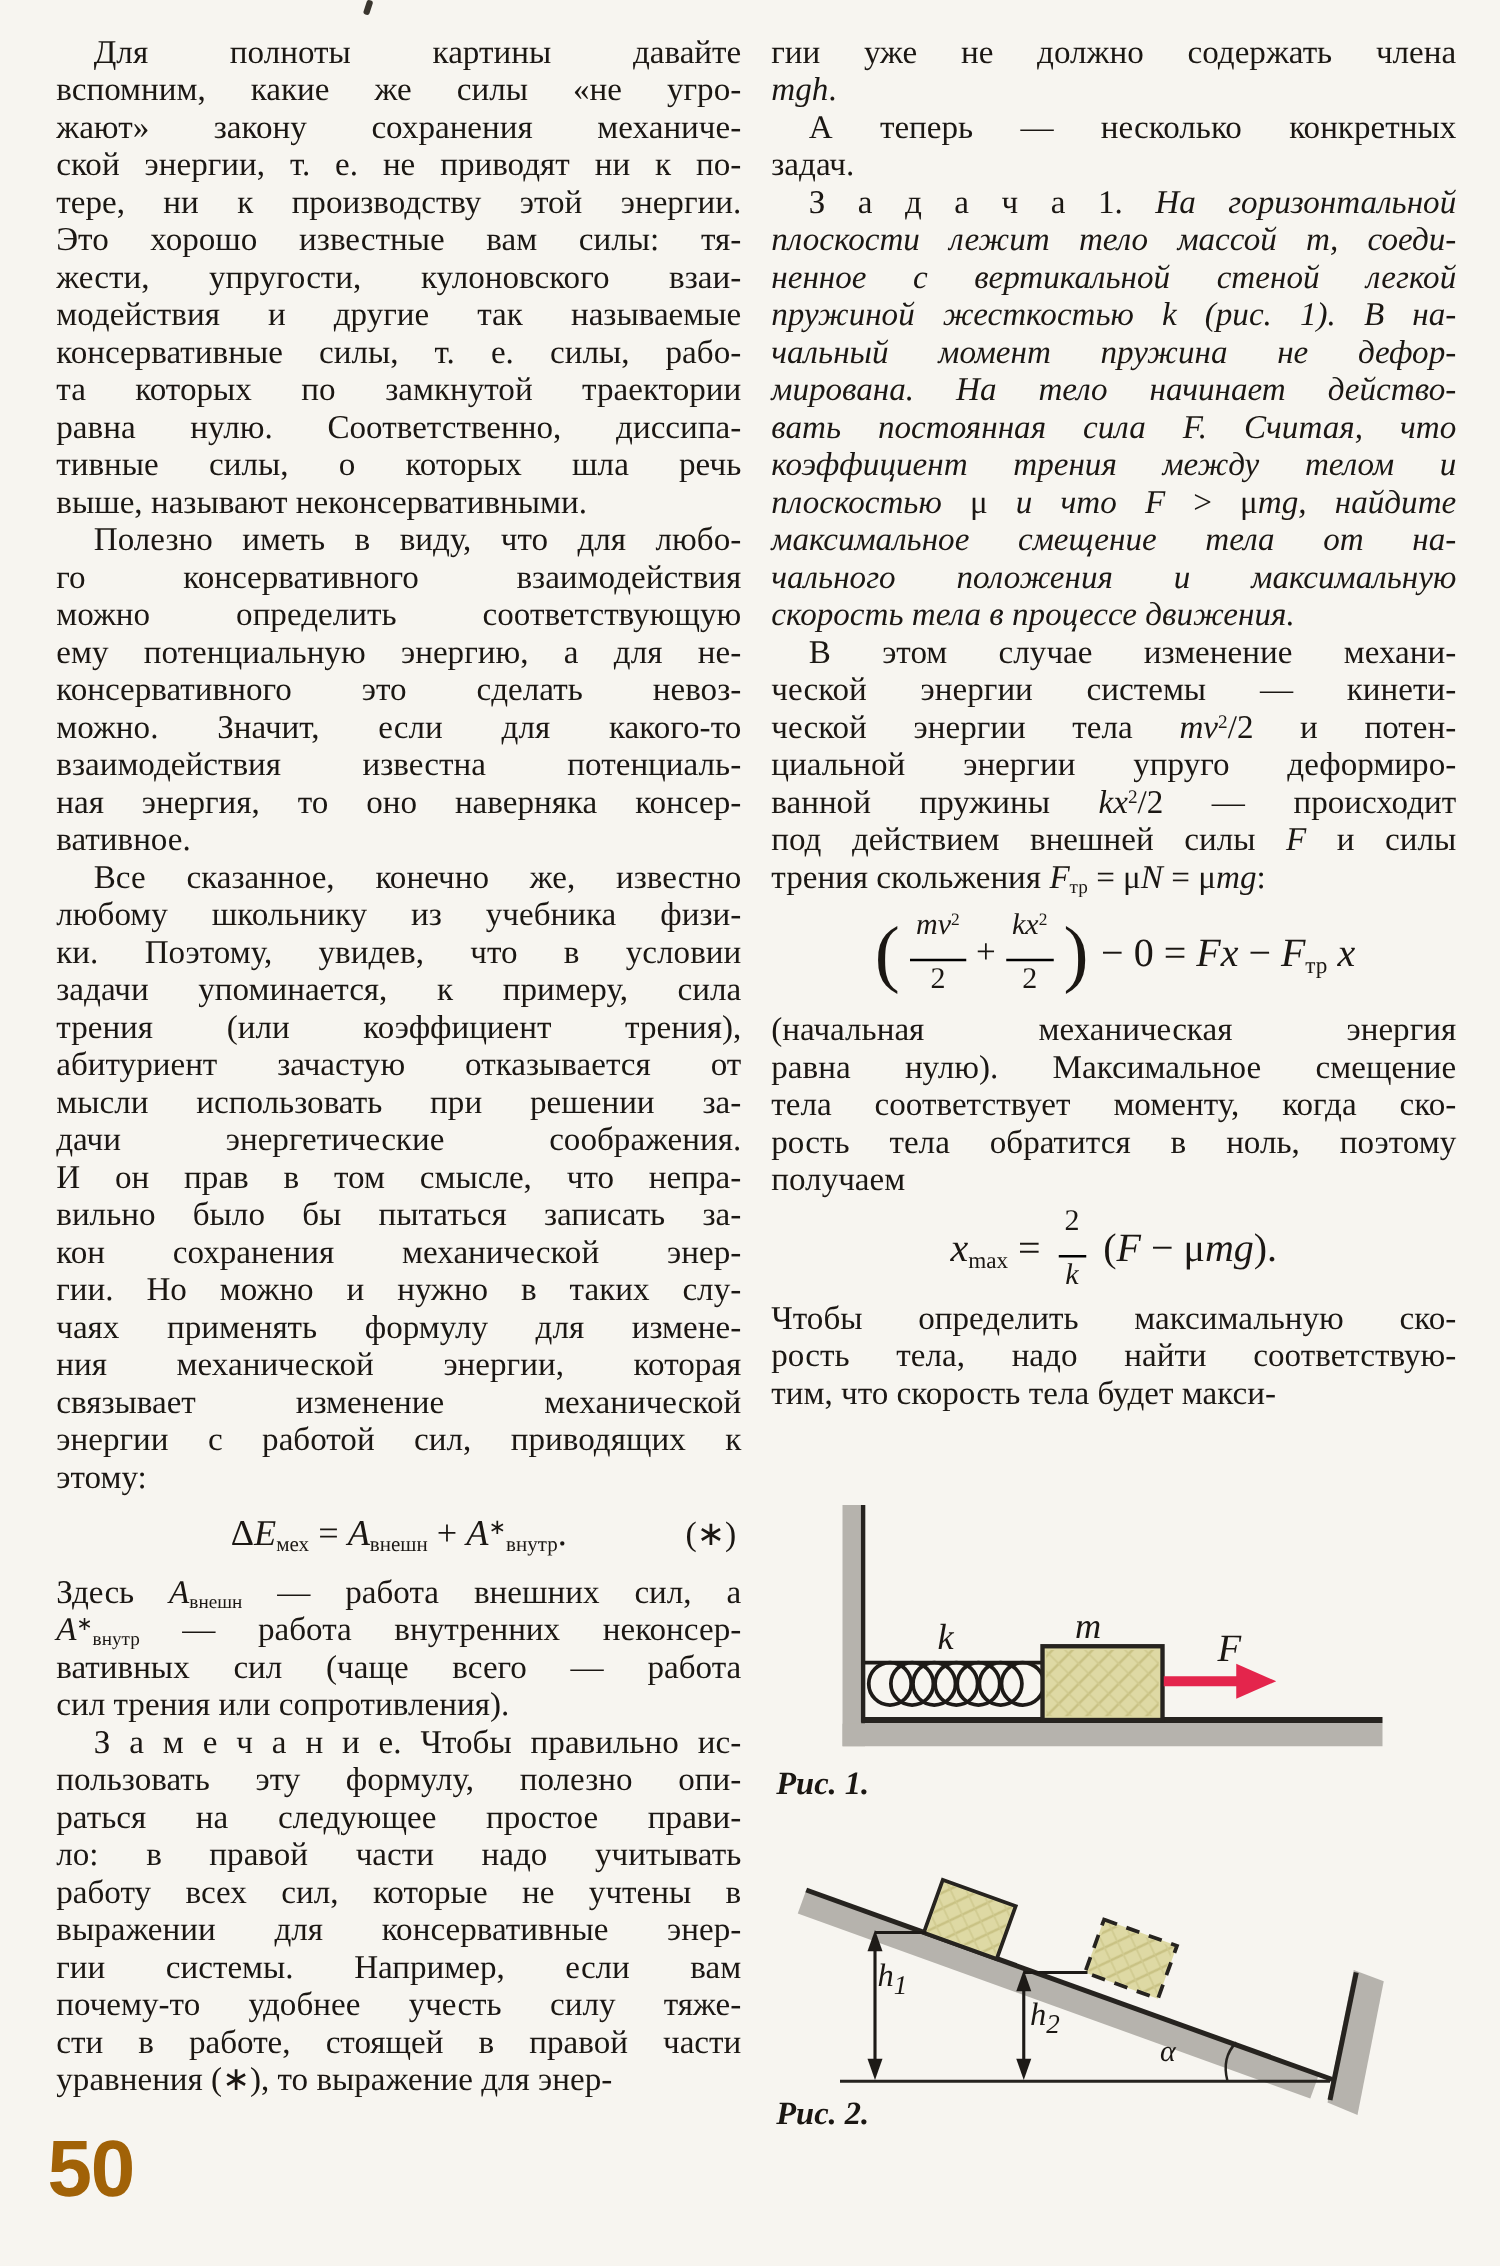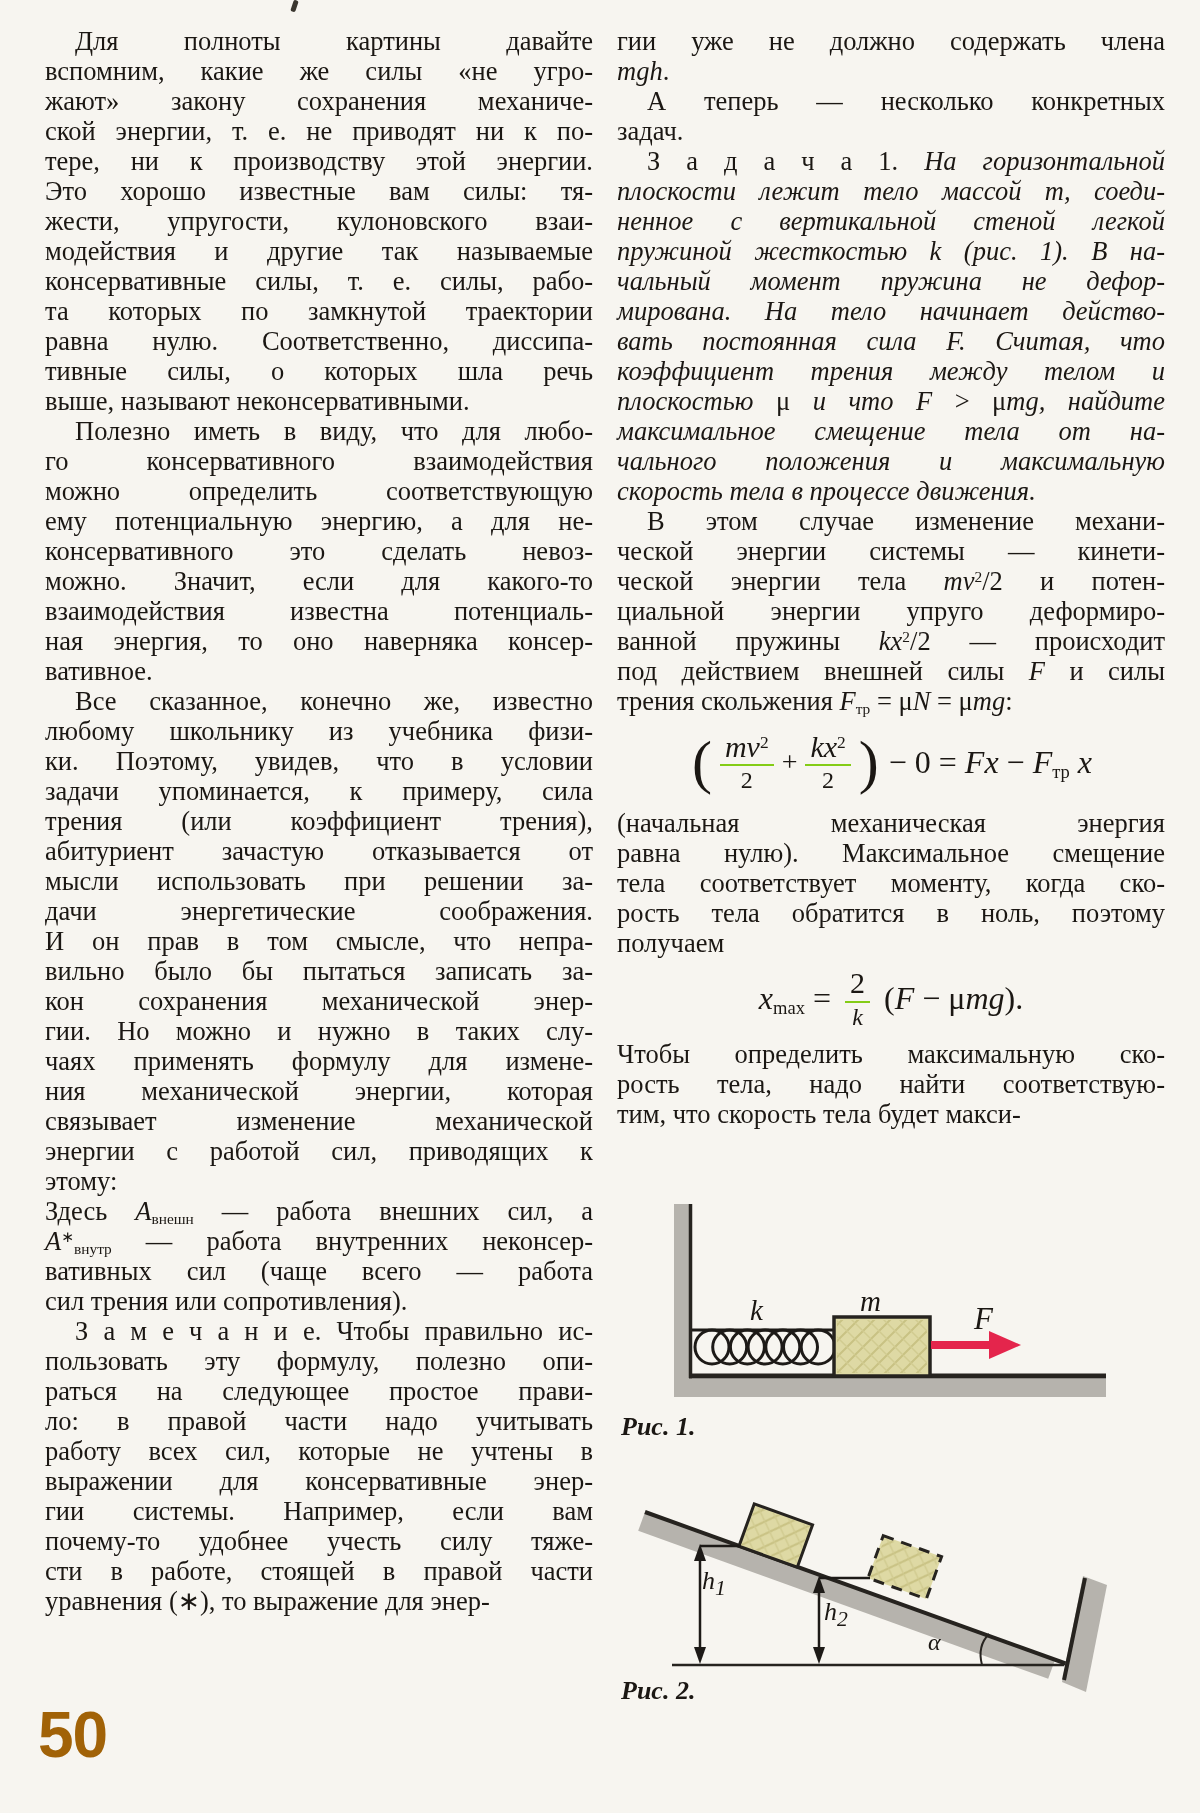--- a/index.html
+++ b/index.html
@@ -17,22 +17,22 @@
   .line sub, .formula sub{font-size:0.58em;vertical-align:-0.28em;line-height:0;}
   i{font-style:italic;}
   .formula{display:flex;align-items:center;justify-content:center;font-size:29px;}
   .f1{height:62px;position:relative;}
   .f1 .f-tag{position:absolute;right:4px;top:50%;transform:translateY(-50%);font-size:27px;}
   .f2{height:92px;}
   .f3{height:81px;}
   .bigp{font-size:60px;line-height:0;font-weight:400;padding:0 2px;}
   .frac{display:inline-flex;flex-direction:column;align-items:center;
         vertical-align:middle;margin:0 6px;}
-  .frac .fnum{display:block;font-size:30px;line-height:1.12;padding:0 5px 1px 5px;
-        border-bottom:2px solid #84cc16;}
+  .frac .fnum{display:block;font-size:24px;line-height:1.12;padding:0 5px 13px 5px;
+        border-bottom:2px solid #000000;}
   .frac .fden{display:block;font-size:24px;line-height:1.12;padding-top:1px;}
   .fop{font-size:28px;margin:0 2px;}
   .frest,.flhs,.frhs{font-size:32px;white-space:pre;}
   .figure-svg{position:absolute;}
   #fig1-svg{left:615px;top:1195px;}
   #fig2-svg{left:615px;top:1480px;}
   .caption{position:absolute;font-weight:700;font-style:italic;font-size:26px;}
   #cap1{left:621px;top:1412px;}
   #cap2{left:621px;top:1676px;}
   .figlabel{position:absolute;font-style:italic;font-size:29px;line-height:1;}
@@ -94,20 +94,24 @@
         <div class="line">И он прав в том смысле, что непра-</div>
         <div class="line">вильно было бы пытаться записать за-</div>
         <div class="line">кон сохранения механической энер-</div>
         <div class="line">гии. Но можно и нужно в таких слу-</div>
         <div class="line">чаях применять формулу для измене-</div>
         <div class="line">ния механической энергии, которая</div>
         <div class="line">связывает изменение механической</div>
         <div class="line">энергии с работой сил, приводящих к</div>
         <div class="line last">этому:</div>
       </div>
+    <div class="formula f1">
+      <span class="f-body">Δ<i>E</i><sub>мех</sub> = <i>A</i><sub>внешн</sub> + <i>A</i><sup>∗</sup><sub>внутр</sub>.</span>
+      <span class="f-tag">(∗)</span>
+    </div>
     <div class="para">
         <div class="line">Здесь <i>A</i><sub>внешн</sub> — работа внешних сил, а</div>
         <div class="line"><i>A</i><sup>∗</sup><sub>внутр</sub> — работа внутренних неконсер-</div>
         <div class="line">вативных сил (чаще всего — работа</div>
         <div class="line last">сил трения или сопротивления).</div>
       </div>
     <div class="para">
         <div class="line indent">З а м е ч а н и е. Чтобы правильно ис-</div>
         <div class="line">пользовать эту формулу, полезно опи-</div>
         <div class="line">раться на следующее простое прави-</div>

